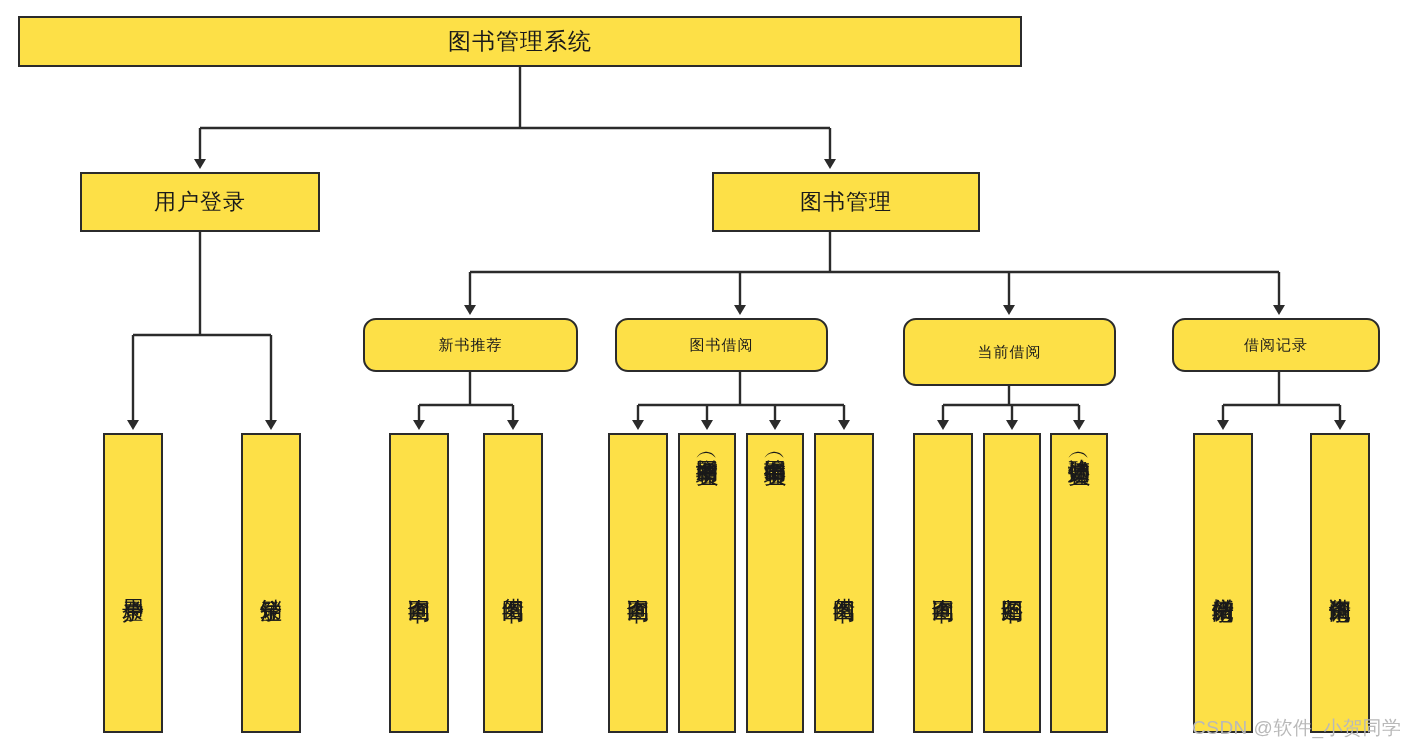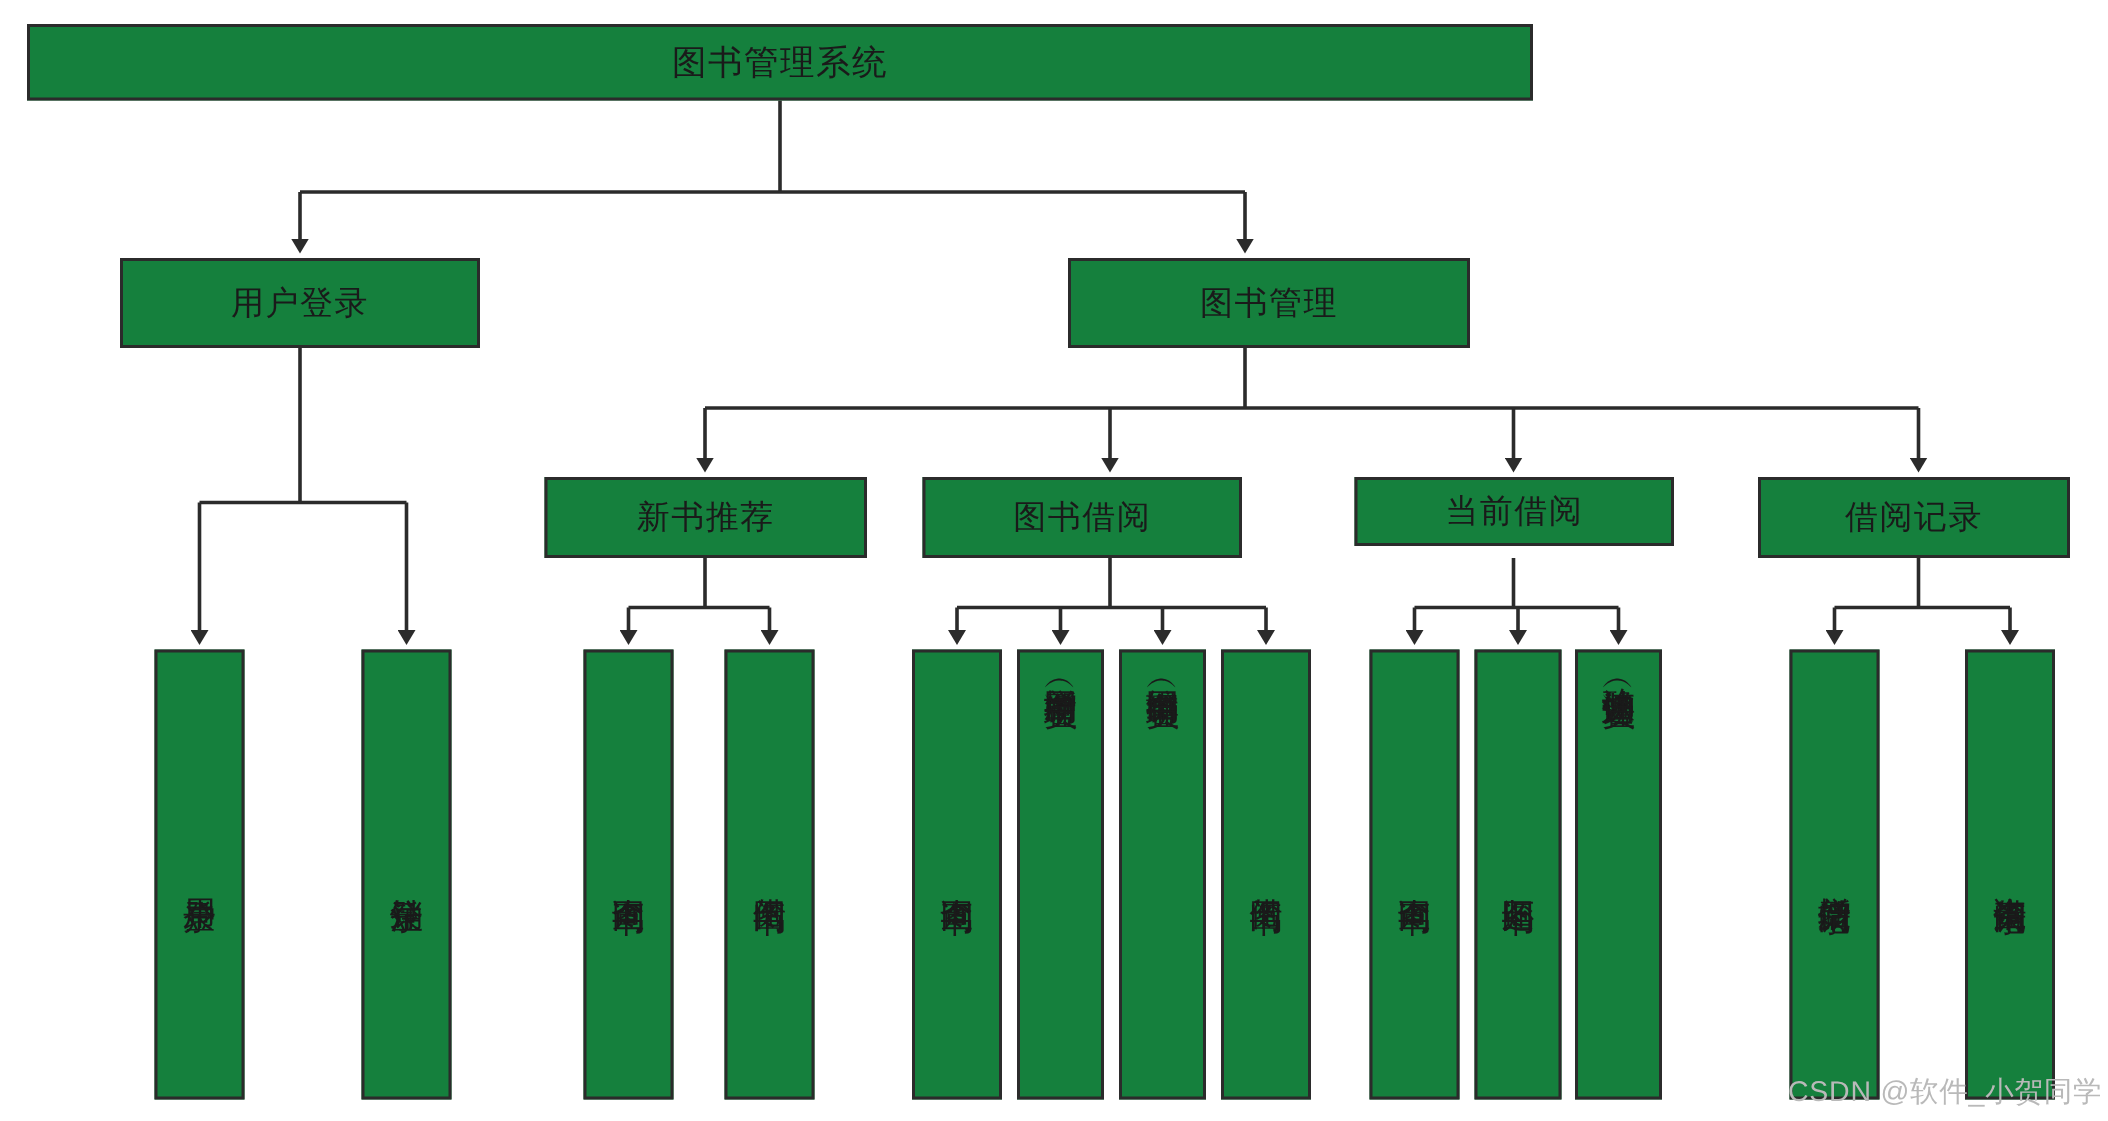--- a/index.html
+++ b/index.html
@@ -22,34 +22,35 @@
     left: 0;
     top: 0;
     width: 1405px;
     height: 747px;
     pointer-events: none;
   }
   .node {
     position: absolute;
     box-sizing: border-box;
     border: 2px solid #2b2b2b;
-    background: #15803d;
+    background: #fde047;
     display: flex;
     align-items: center;
     justify-content: center;
     color: #1a1a1a;
   }
   .node-root {
     font-size: 23px;
   }
   .node-l1 {
     font-size: 22px;
   }
   .node-l2 {
-    font-size: 22px;
+    font-size: 15px;
+    border-radius: 13px;
   }
   .node-leaf {
     font-size: 22px;
     align-items: flex-start;
     justify-content: center;
     padding-top: 6px;
   }
   .vtext {
     writing-mode: vertical-rl;
     text-orientation: upright;
@@ -139,21 +140,21 @@
   <div class="node node-l1" style="left:712px; top:172px; width:268px; height:60px;">
     <span class="htext">图书管理</span>
   </div>
 
   <div class="node node-l2" style="left:363px; top:318px; width:215px; height:54px;">
     <span class="htext">新书推荐</span>
   </div>
   <div class="node node-l2" style="left:615px; top:318px; width:213px; height:54px;text-align:right;">
     <span class="htext">图书借阅</span>
   </div>
-  <div class="node node-l2" style="left:903px; top:318px; width:213px; height:46px;">
+  <div class="node node-l2" style="left:903px; top:318px; width:213px; height:68px;">
     <span class="htext">当前借阅</span>
   </div>
   <div class="node node-l2" style="left:1172px; top:318px; width:208px; height:54px;">
     <span class="htext">借阅记录</span>
   </div>
 
   <div class="node node-leaf leaf-mid" style="left:103px; top:433px; width:60px; height:300px;">
     <span class="vtext">用户登录</span>
   </div>
   <div class="node node-leaf leaf-mid" style="left:241px; top:433px; width:60px; height:300px;">

